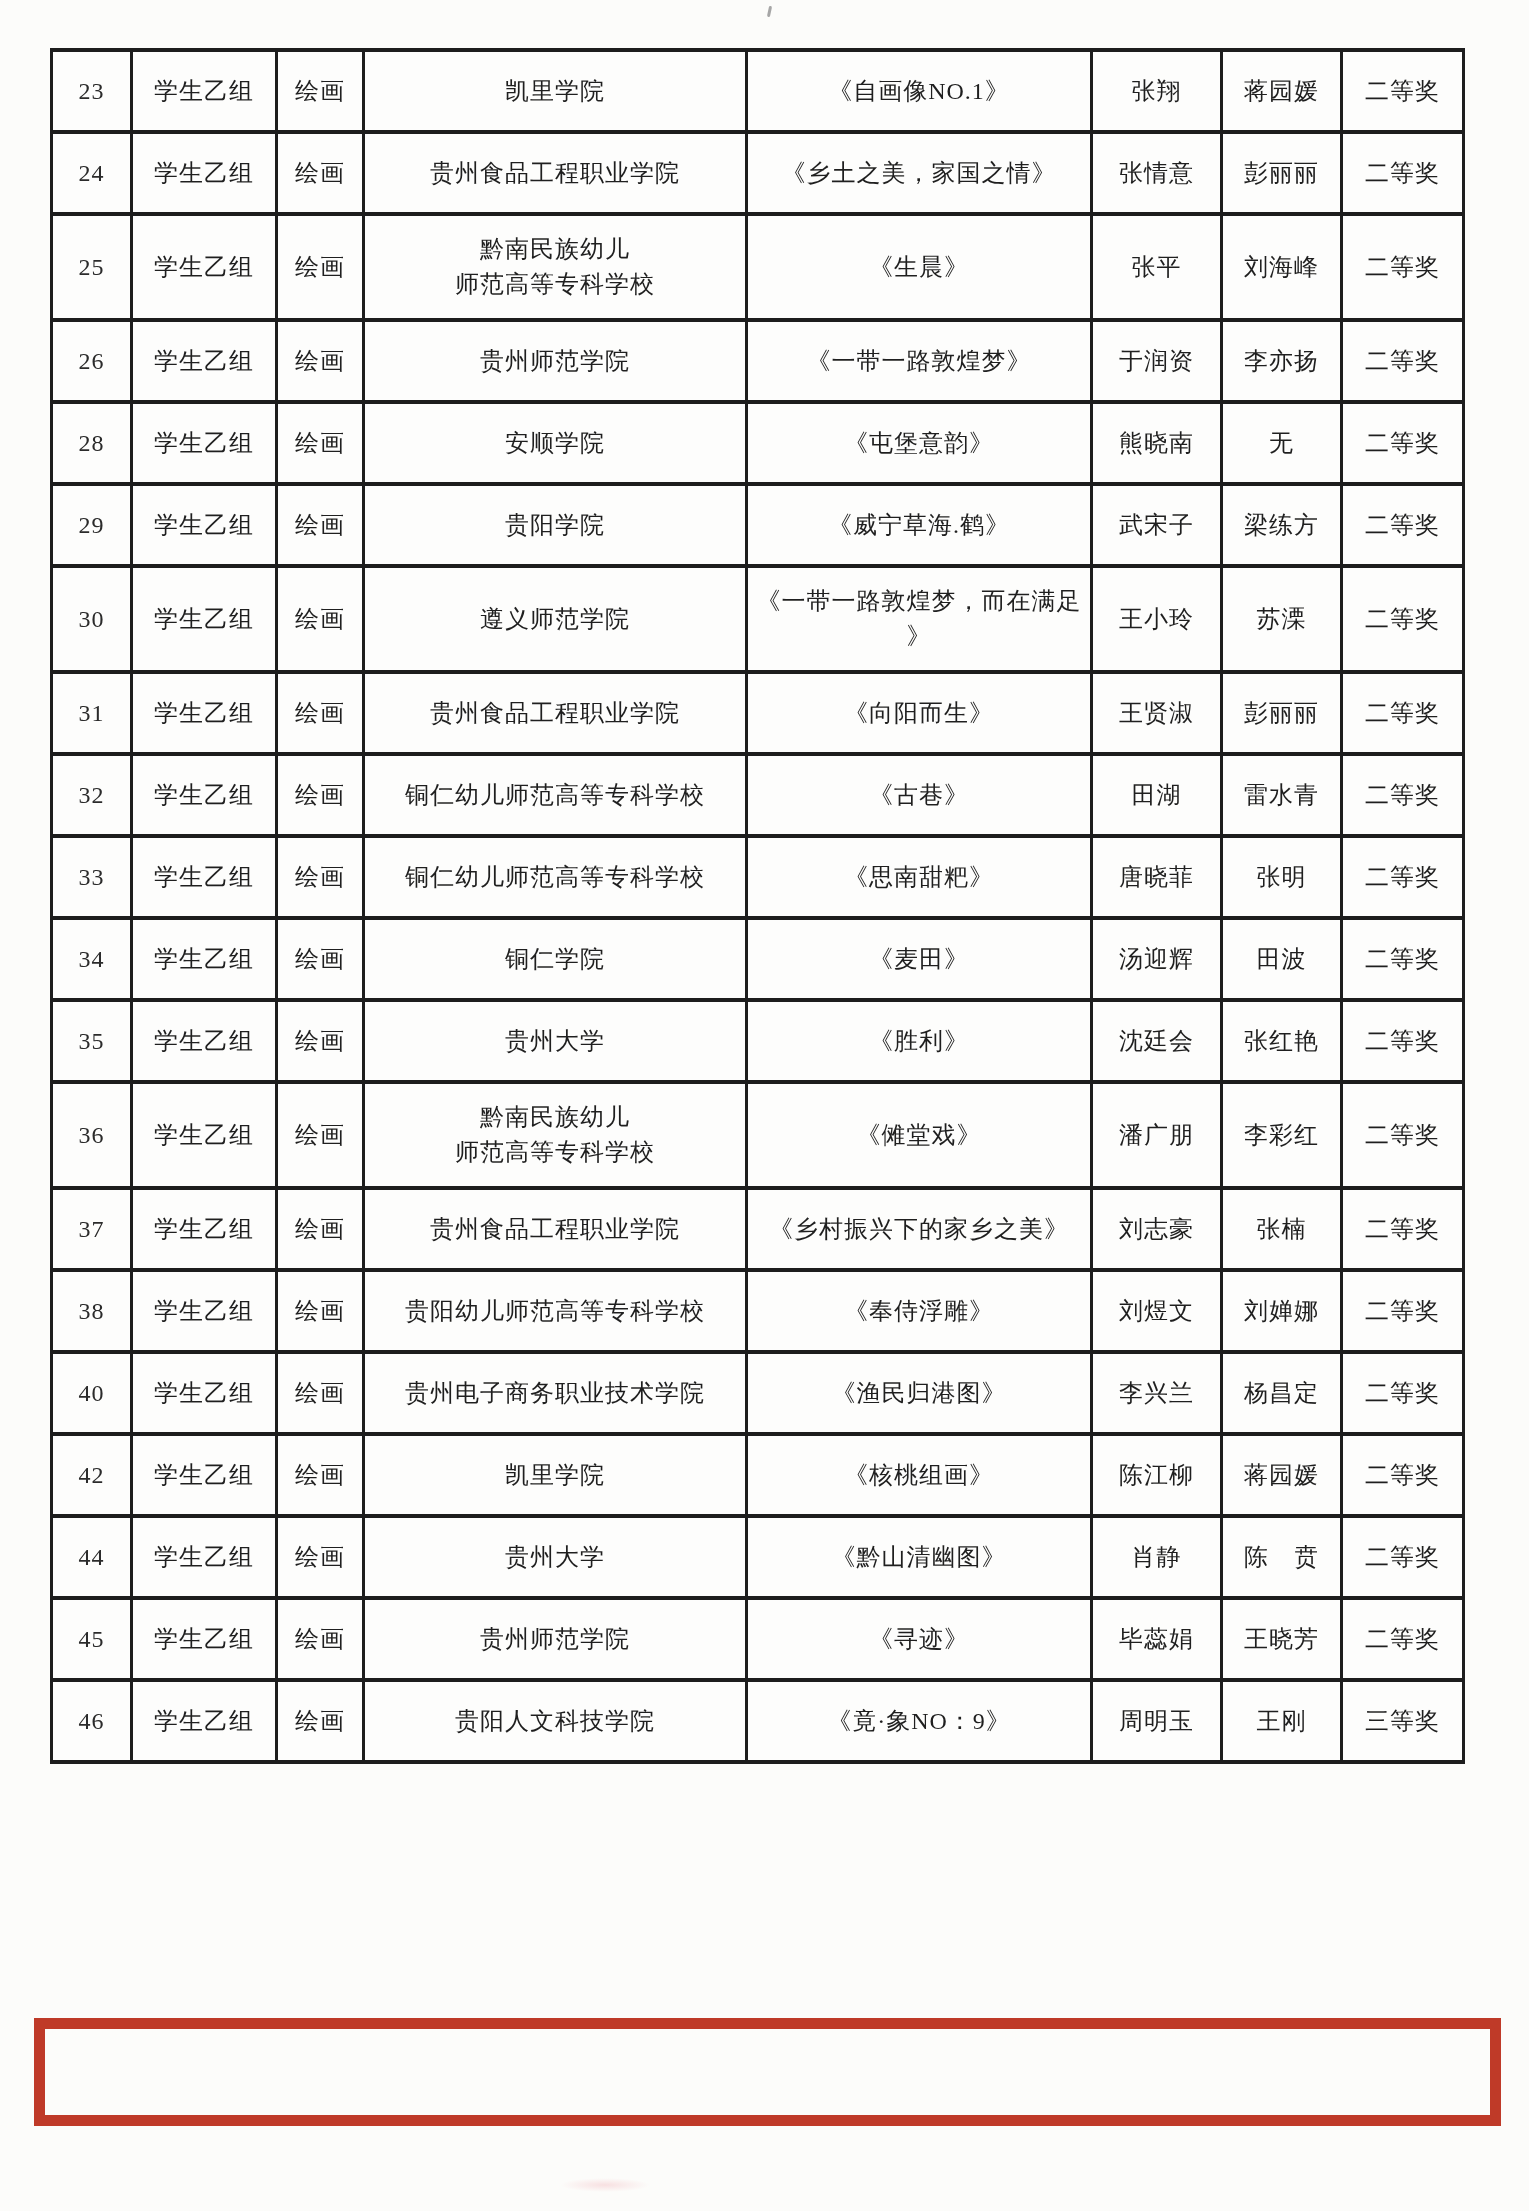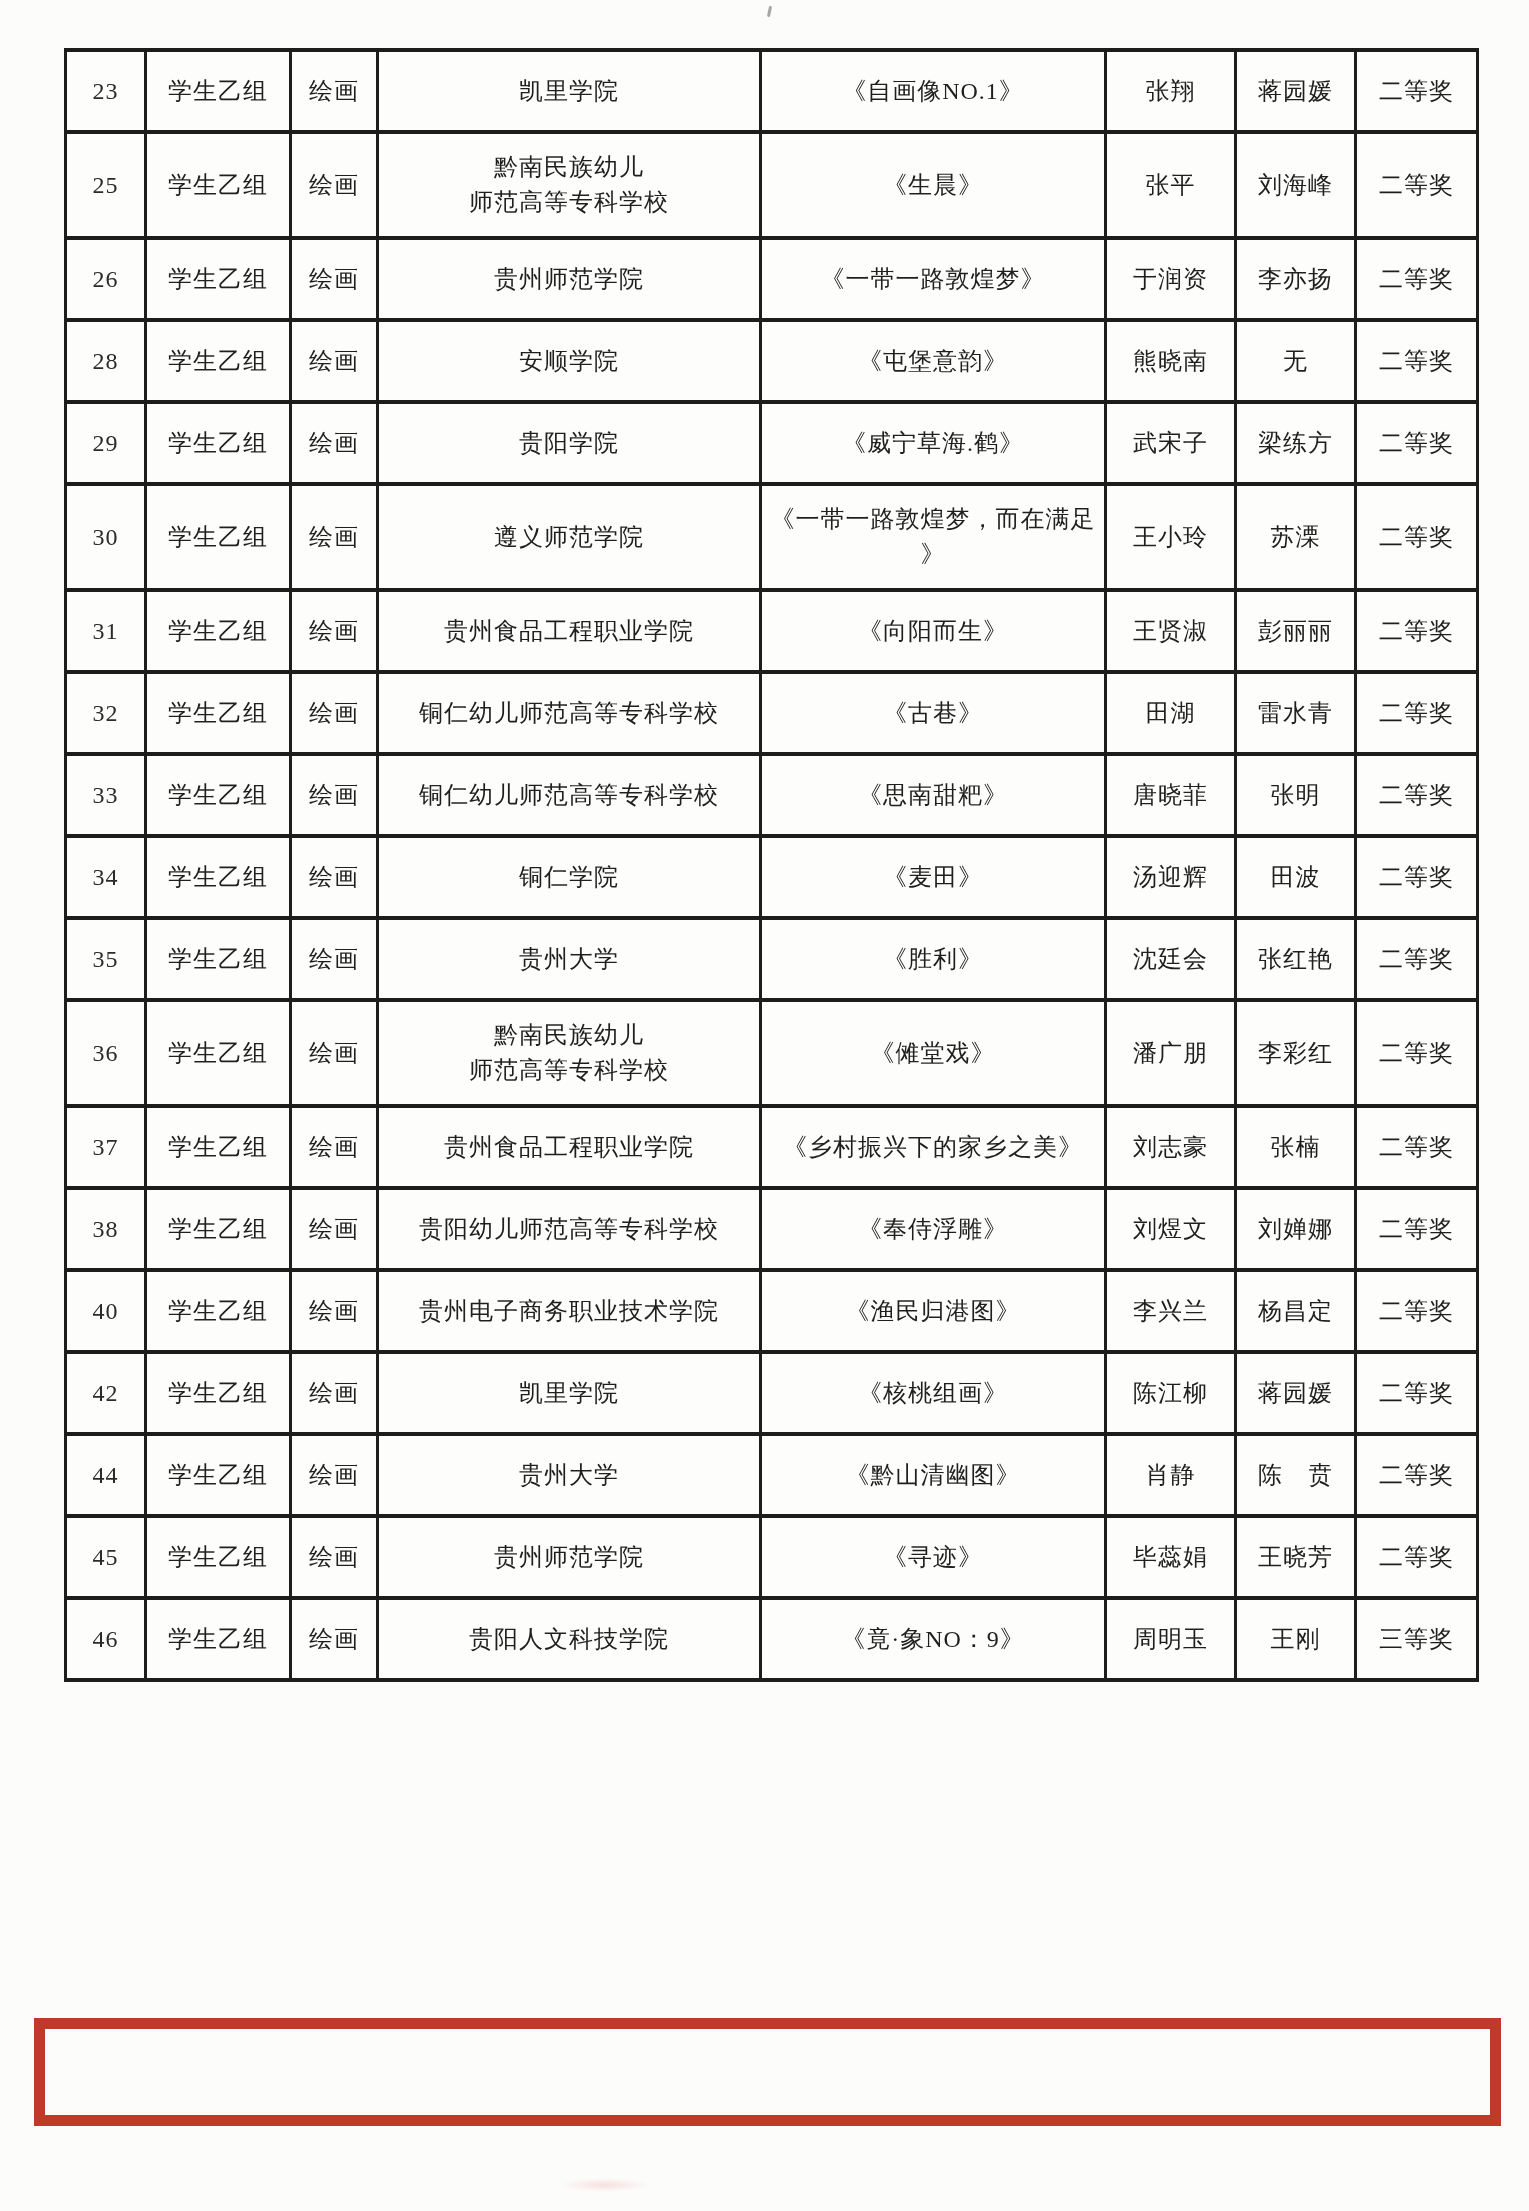--- a/index.html
+++ b/index.html
@@ -32,21 +32,21 @@
   .smudge {
     position: absolute;
     left: 560px;
     top: 2178px;
     width: 90px;
     height: 14px;
     background: radial-gradient(ellipse at center, rgba(233,140,150,.25), rgba(233,140,150,0) 70%);
   }
   table.awards {
     position: absolute;
-    left: 64px;
+    left: 50px;
     top: 48px;
     width: 1412px;
     border-collapse: collapse;
     table-layout: fixed;
     background: #fdfdfc;
   }
   table.awards td {
     border: 3px solid #1d1d1d;
     border-top-width: 4px;
     border-bottom-width: 4px;
@@ -104,20 +104,30 @@
     <td class="c-num">23</td>
     <td class="c-group">学生乙组</td>
     <td class="c-cat">绘画</td>
     <td class="c-school">凯里学院</td>
     <td class="c-title">《自画像NO.1》</td>
     <td class="c-author">张翔</td>
     <td class="c-teacher">蒋园媛</td>
     <td class="c-award">二等奖</td>
   </tr>
         <tr class="award-row">
+    <td class="c-num">24</td>
+    <td class="c-group">学生乙组</td>
+    <td class="c-cat">绘画</td>
+    <td class="c-school">贵州食品工程职业学院</td>
+    <td class="c-title">《乡土之美，家国之情》</td>
+    <td class="c-author">张情意</td>
+    <td class="c-teacher">彭丽丽</td>
+    <td class="c-award">二等奖</td>
+  </tr>
+        <tr class="award-row">
     <td class="c-num">25</td>
     <td class="c-group">学生乙组</td>
     <td class="c-cat">绘画</td>
     <td class="c-school">黔南民族幼儿
 师范高等专科学校</td>
     <td class="c-title">《生晨》</td>
     <td class="c-author">张平</td>
     <td class="c-teacher">刘海峰</td>
     <td class="c-award">二等奖</td>
   </tr>

